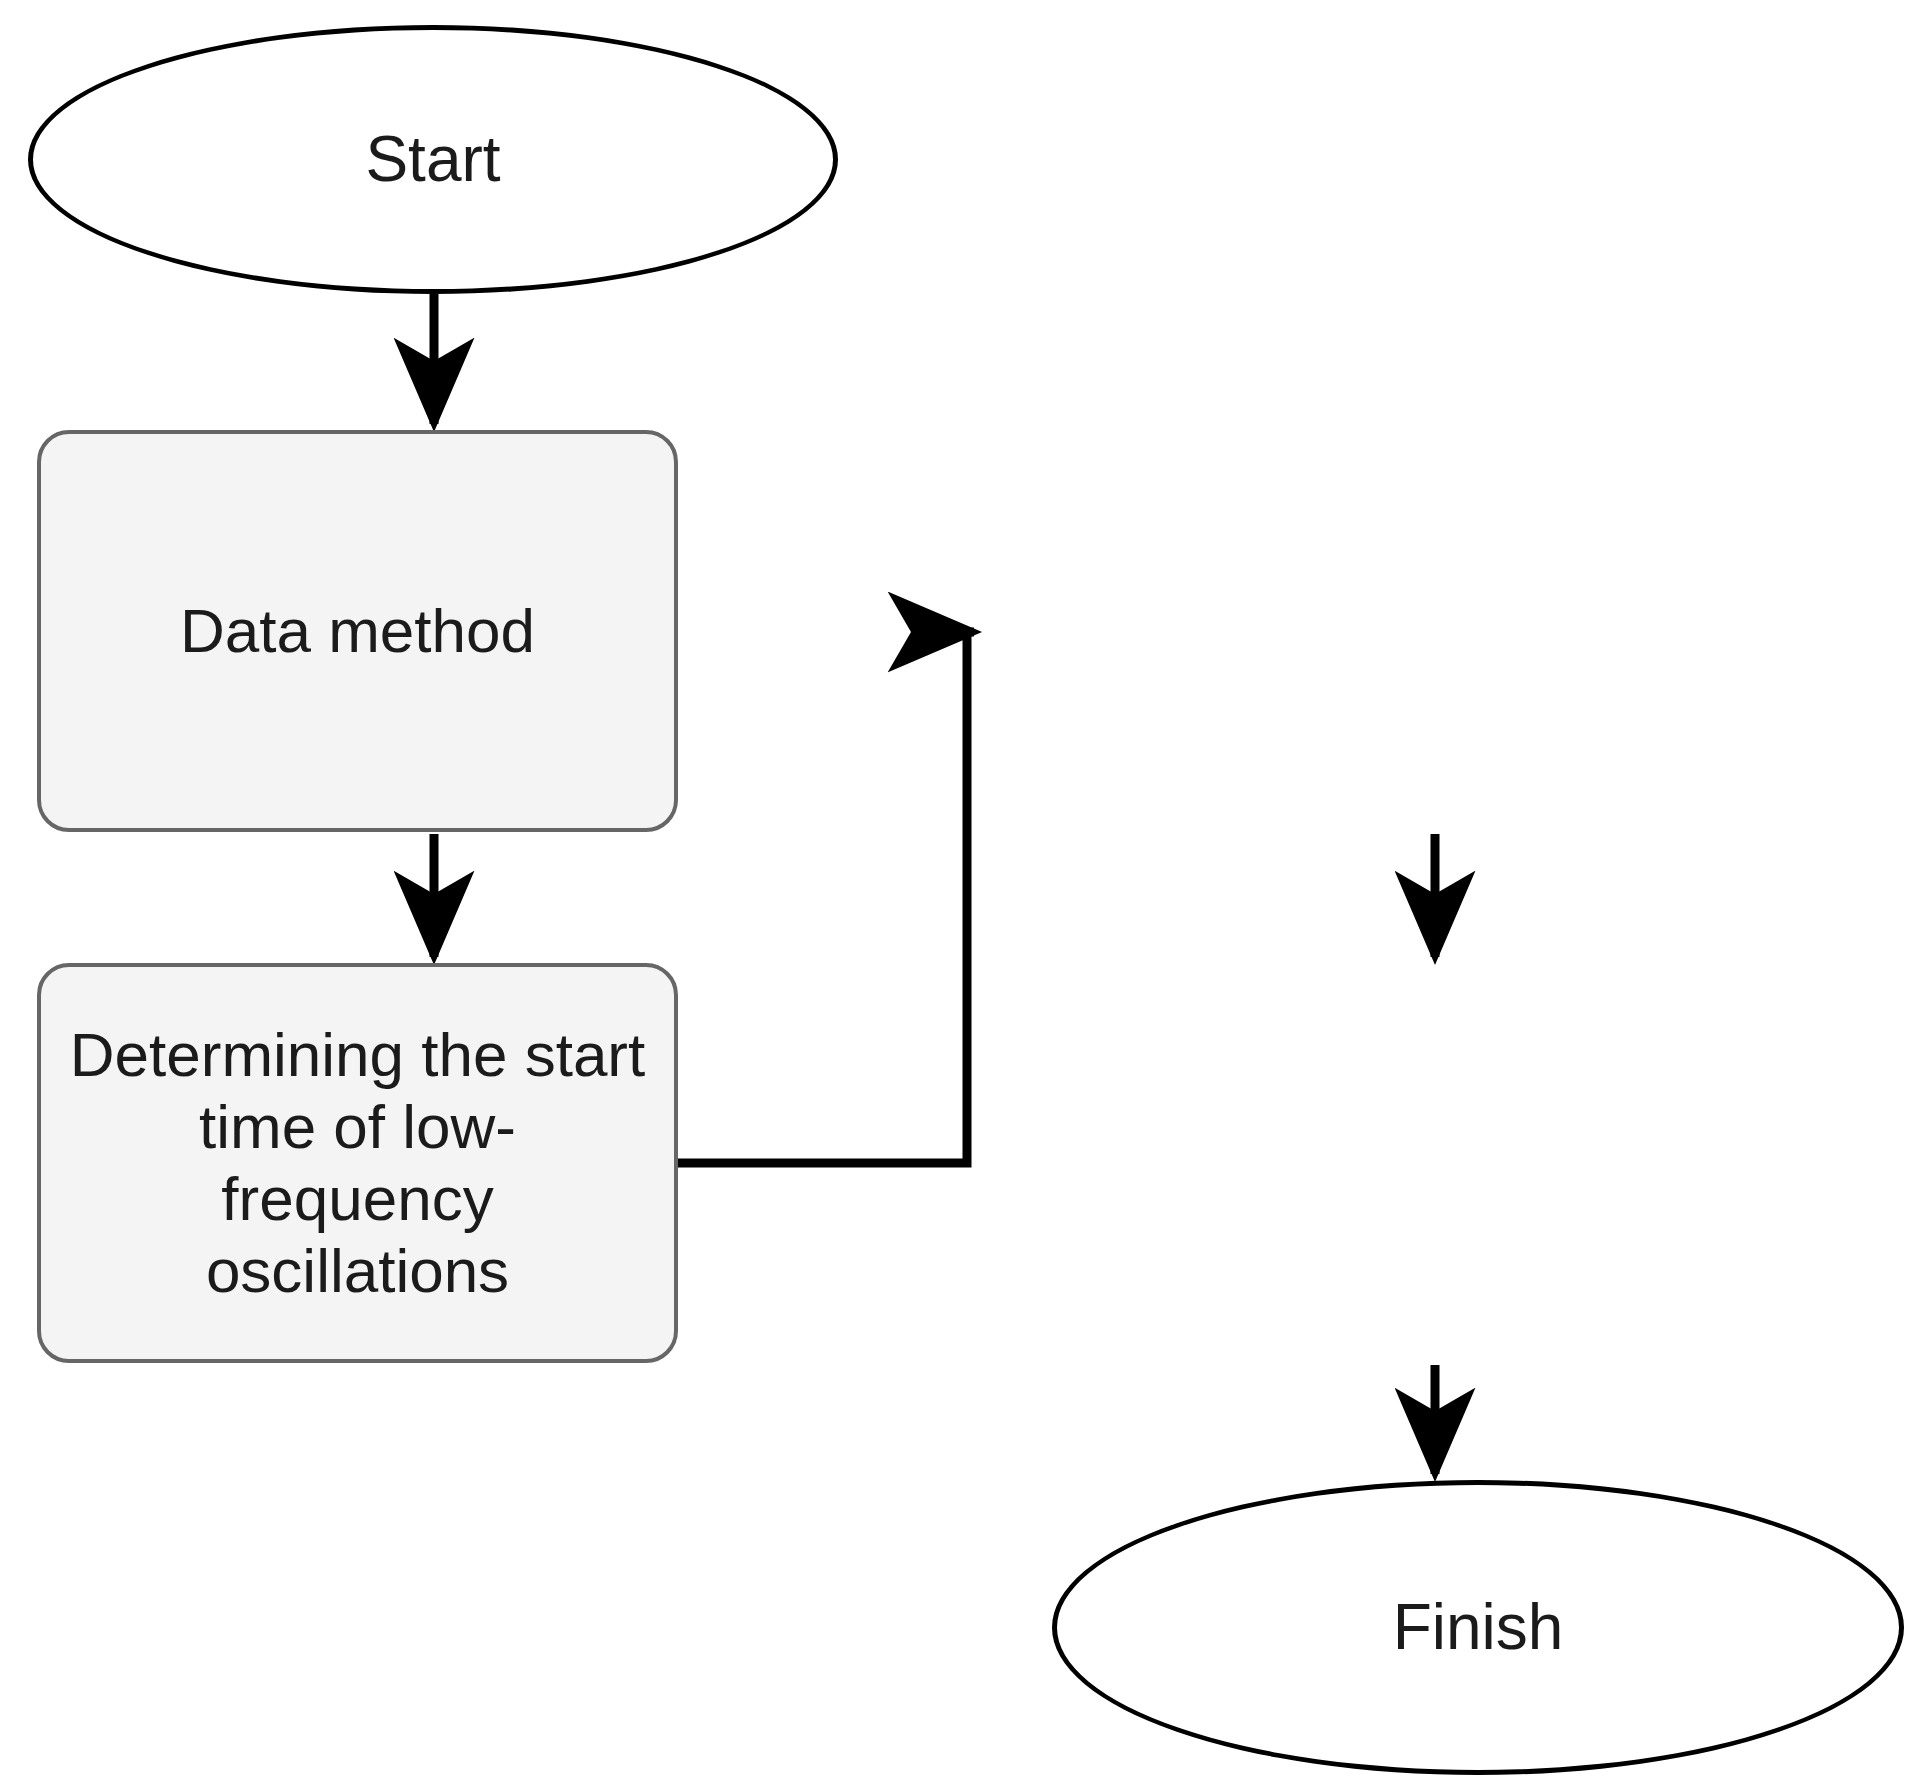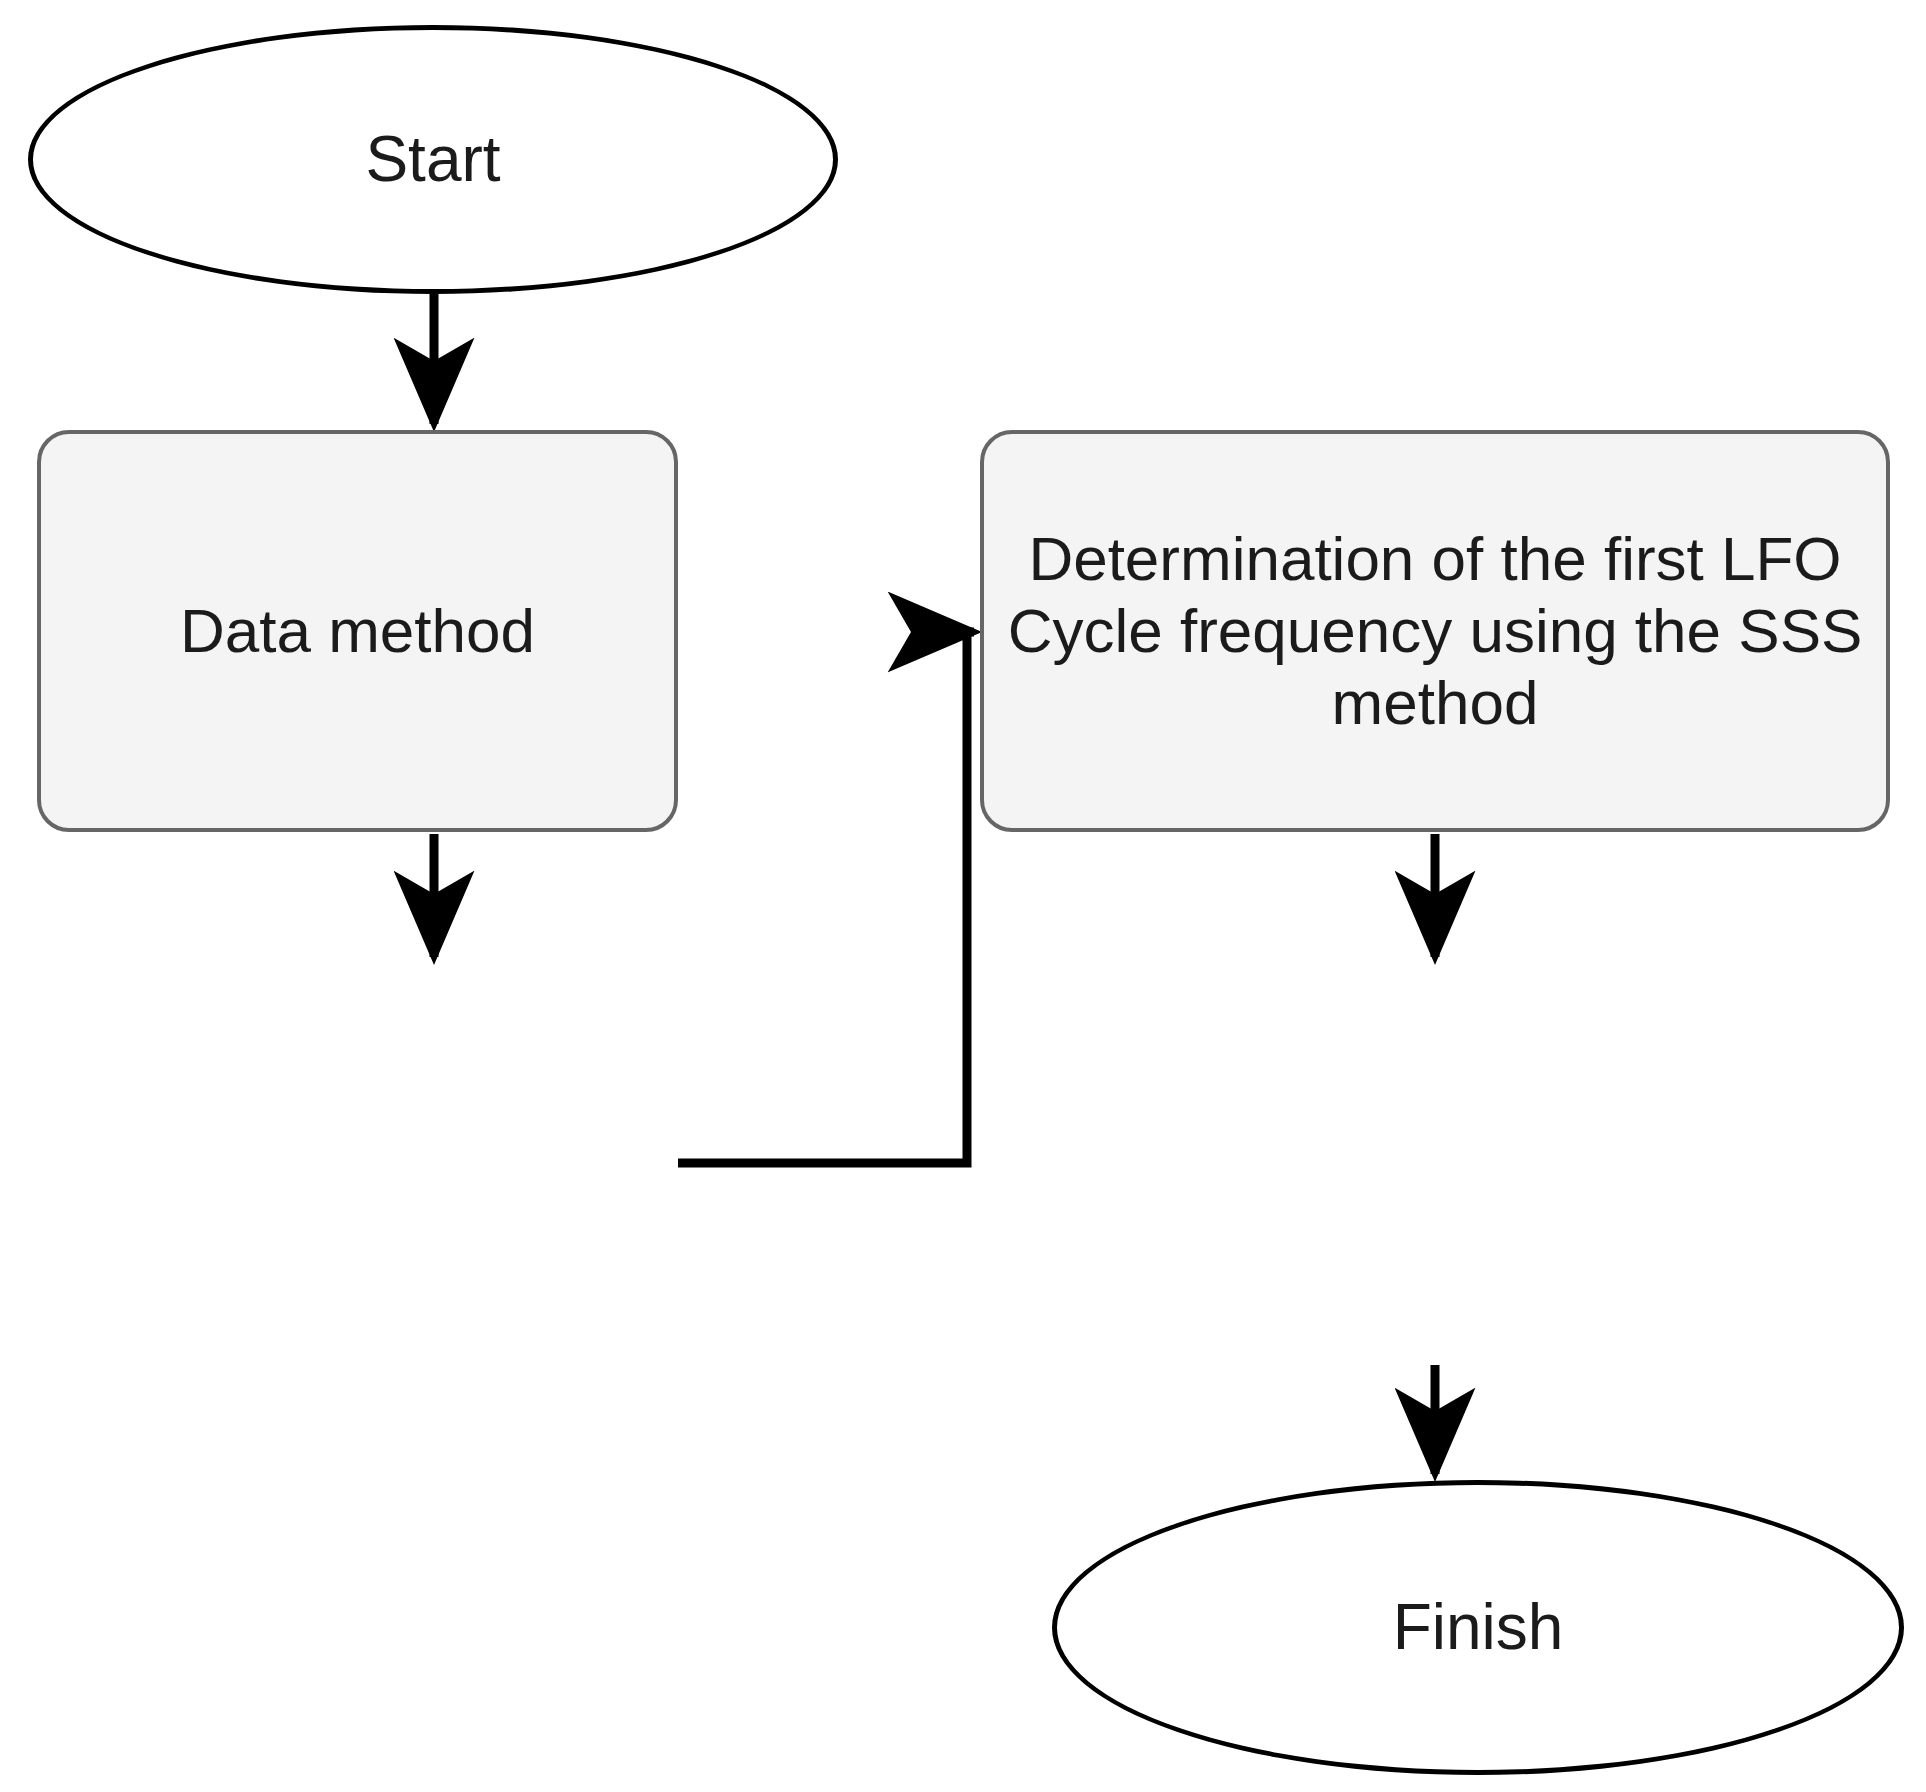--- a/index.html
+++ b/index.html
@@ -90,23 +90,23 @@
   </svg>
 
   <div id="node-start" class="node terminator">
     <span class="node-label">Start</span>
   </div>
 
   <div id="node-data-loading" class="node process">
     <span class="node-label">Data method</span>
   </div>
 
+  <div id="node-start-time" class="node process">
+    <span class="node-label">Determining the start time of low-frequency oscillations</span>
+  </div>
 
-  <div id="node-first-lfo" class="node process">
-    <span class="node-label">Determination of the first LFO Cycle frequency using the SSS method</span>
-  </div>
 
 
   <div id="node-finish" class="node terminator">
     <span class="node-label">Finish</span>
   </div>
 
 </div>
 
 </body></html>

